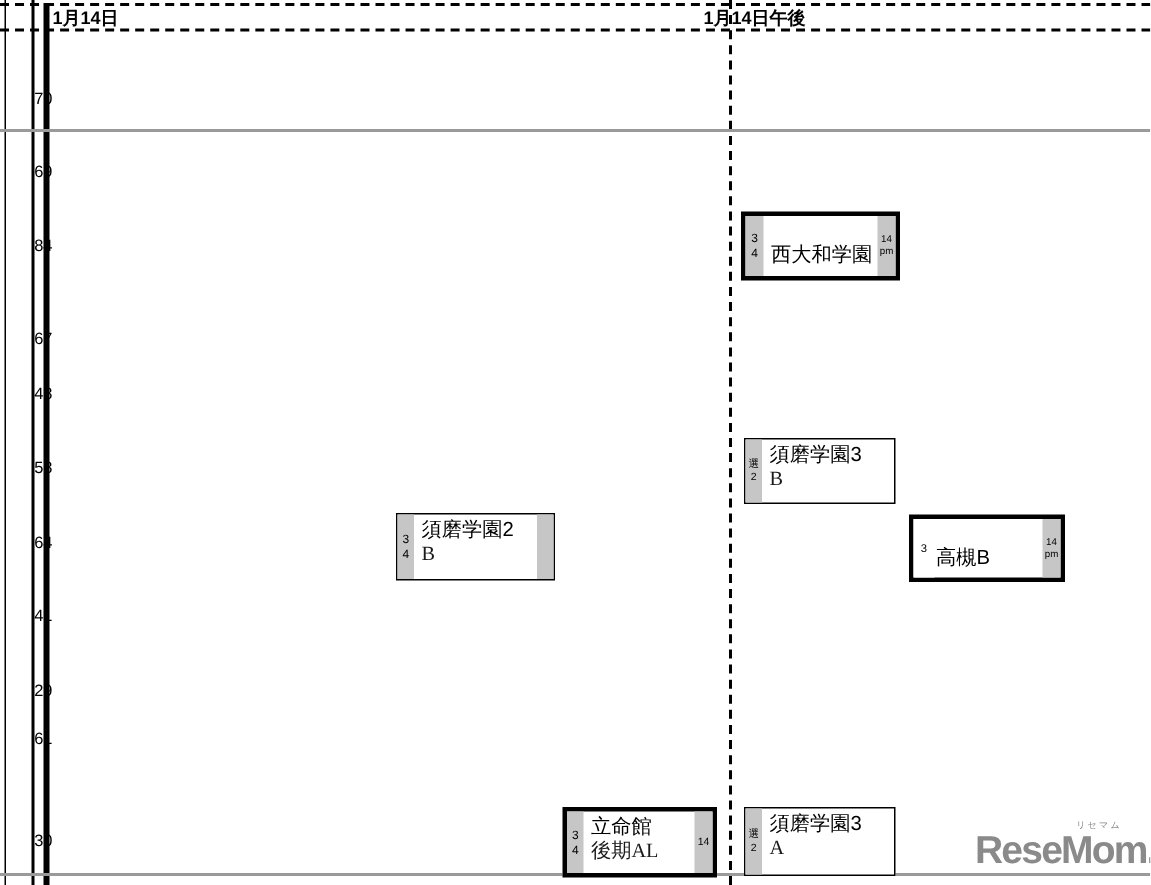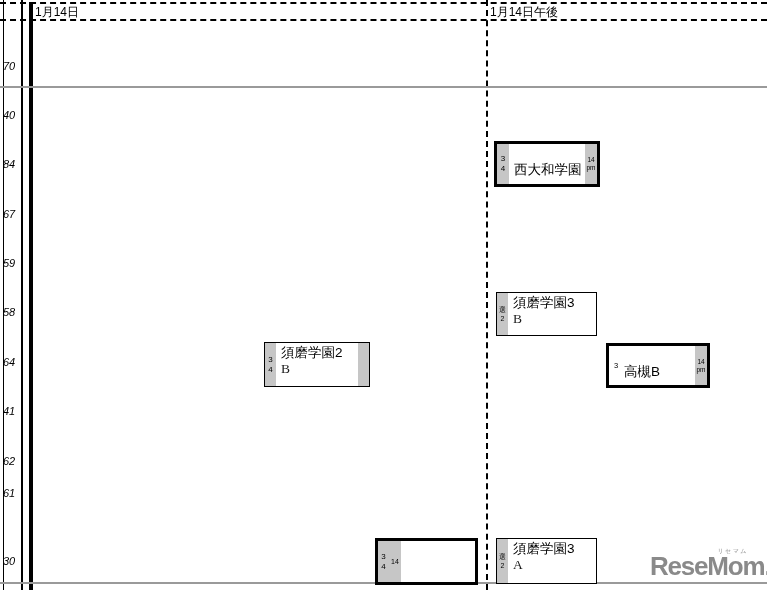--- a/index.html
+++ b/index.html
@@ -15,23 +15,23 @@
   .vline-inner  { left:21px; width:2px; }
   .vbar         { left:29px; width:4px; top:2px; height:588px; position:absolute; background:#000; }
   .dash-h { position:absolute; left:0; width:767px; height:0; border-top:2px dashed #000; }
   .dash-h.top  { top:2px; }
   .dash-h.bot  { top:19px; }
   .dash-v { position:absolute; top:0; height:590px; width:0; border-left:2px dashed #000; left:486px; }
   .gline  { position:absolute; left:0; width:767px; height:2px; background:#9a9a9a; }
   .gline.upper { top:86px; }
   .gline.lower { top:582px; }
   
-  .col-header { position:absolute; top:5px; font-size:12px; line-height:14px; white-space:nowrap; }
-  .axis-num { position:absolute; left:3px; width:32px; text-align:left;
-              font-size:11px; line-height:14px;font-style:italic; }
+  .col-header { position:absolute; top:5px; font-size:12px; line-height:14px; white-space:nowrap;font-weight:bold; }
+  .axis-num { position:absolute; left:3px; width:32px; text-align:right;
+              font-size:11px; line-height:14px; }
   
   .box { position:absolute; background:#fff; border:3px solid #000;
          display:flex; flex-direction:row; box-sizing:border-box; }
   .box.thin { border-width:1.5px; }
   .strip { background:#c6c6c6; display:flex; flex-direction:column;
            align-items:center; justify-content:center;
            font-size:8px; line-height:10px; flex:0 0 auto; }
   .strip.w12 { width:12px; }
   .strip.w11 { width:11px; }
   .strip.small { font-size:6.5px; line-height:8px; }
@@ -59,31 +59,31 @@
   <div class="dash-h top"></div>
   <div class="dash-h bot"></div>
   <div class="vline vline-outer"></div>
   <div class="vline vline-inner"></div>
   <div class="vbar"></div>
   <div class="dash-v"></div>
   <div class="gline upper"></div>
   <div class="gline lower"></div>
 
   <div class="col-header" style="left:35px;">1月14日</div>
-  <div class="col-header" style="left:490px;">1月14日午後</div>
+  <div class="col-header" style="left:469px;">1月14日午後</div>
 
   <div class="axis-num" style="top:59px;">70</div>
-  <div class="axis-num" style="top:108px;">40</div>
+  <div class="axis-num" style="top:108px;">69</div>
   <div class="axis-num" style="top:157px;">84</div>
-  <div class="axis-num" style="top:207px;">67</div>
-  <div class="axis-num" style="top:256px;">59</div>
+  <div class="axis-num" style="top:219px;">67</div>
+  <div class="axis-num" style="top:256px;">48</div>
   <div class="axis-num" style="top:305px;">58</div>
   <div class="axis-num" style="top:355px;">64</div>
   <div class="axis-num" style="top:404px;">41</div>
-  <div class="axis-num" style="top:454px;">62</div>
+  <div class="axis-num" style="top:454px;">29</div>
   <div class="axis-num" style="top:486px;">61</div>
   <div class="axis-num" style="top:554px;">30</div>
 
   <div class="box" style="left:494px; top:141px; width:106px; height:46px;">
     <div class="strip w12">
       <span>3</span>
       <span>4</span>
     </div>
     <div class="center vmid">
       <div class="name">西大和学園</div>
@@ -128,20 +128,24 @@
       <span>14</span>
       <span>pm</span>
     </div>
   </div>
 
   <div class="box" style="left:375px; top:538px; width:103px; height:47px;">
     <div class="strip w11">
       <span>3</span>
       <span>4</span>
     </div>
+    <div class="center">
+      <div class="name">立命館</div>
+      <div class="sub">後期AL</div>
+    </div>
     <div class="strip w12 sel">
       <span>14</span>
     </div>
   </div>
 
   <div class="box thin" style="left:496px; top:538px; width:101px; height:46px;">
     <div class="strip w11 sel">
       <span>選</span>
       <span>2</span>
     </div>

